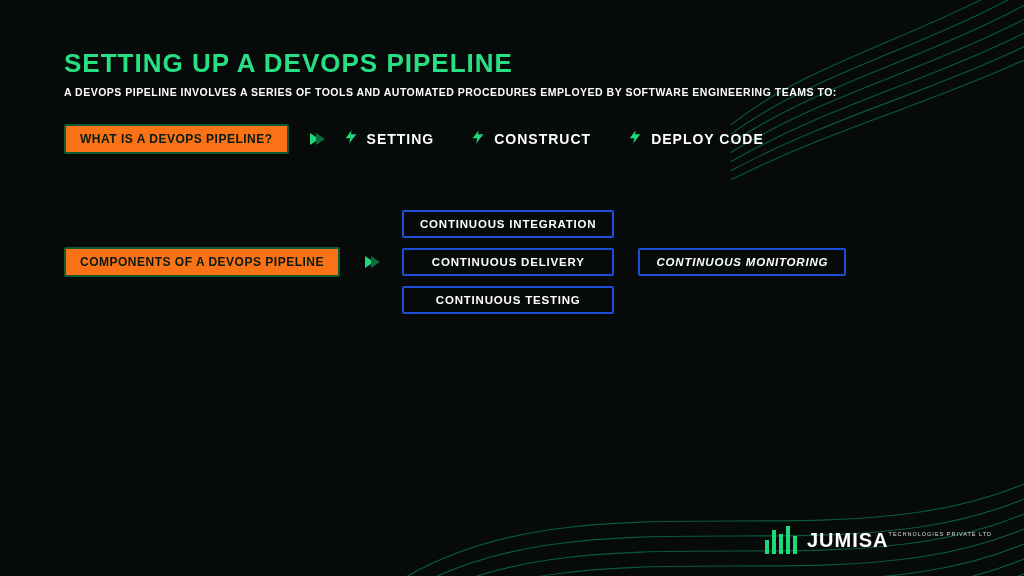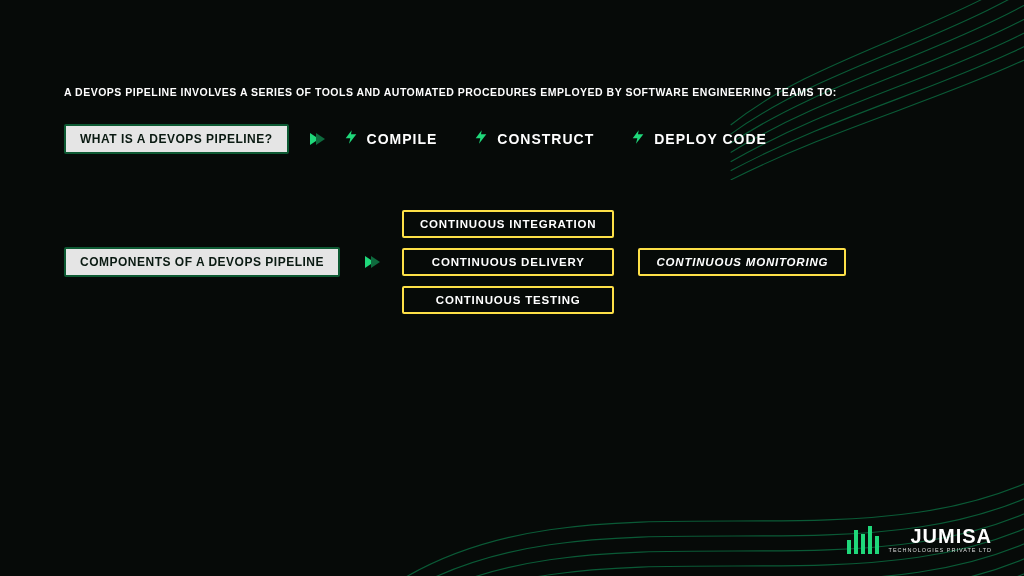--- a/index.html
+++ b/index.html
@@ -28,41 +28,41 @@
   }
   .intro {
     margin-top: 6px;
     font-size: 10.5px;
     font-weight: 700;
     letter-spacing: 0.5px;
     text-transform: uppercase;
   }
   .row1 { display: flex; align-items: center; gap: 18px; margin-top: 26px; }
   .pill-solid {
-    background: #e5e5e5;
+    background: #f97316;
     color: #0a1a12;
     border: 2px solid #0d5a33;
     padding: 6px 14px;
     font-size: 12px;
     font-weight: 900;
     letter-spacing: 0.5px;
     text-transform: uppercase;
     border-radius: 2px;
   }
   .arrow-icon { display: inline-flex; align-items: center; }
   .arrow-icon svg { width: 18px; height: 18px; }
   .actions { display: flex; gap: 36px; }
   .action-item { display: flex; align-items: center; gap: 8px; font-weight: 900; font-size: 14px; letter-spacing: 1px; }
   .bolt-icon svg { width: 16px; height: 16px; }
   .row2 { display: flex; align-items: center; gap: 22px; margin-top: 56px; }
   .columns { display: flex; align-items: center; gap: 24px; }
   .col { display: flex; flex-direction: column; gap: 10px; }
   .col.mid { gap: 36px; font-style: italic; }
   .pill-outline {
-    border: 2px solid #fde047;
+    border: 2px solid #1d4ed8;
     color: #fff;
     padding: 6px 16px;
     font-size: 11.5px;
     font-weight: 900;
     letter-spacing: 0.8px;
     text-transform: uppercase;
     text-align: center;
     white-space: nowrap;
     border-radius: 2px;
   }
@@ -74,21 +74,21 @@
     gap: 10px;
     z-index: 3;
   }
   .logo-mark { display: flex; align-items: flex-end; gap: 3px; height: 28px; }
   .logo-mark span { width: 4px; background: #1fd87a; }
   .logo-mark span:nth-child(1){height:14px}
   .logo-mark span:nth-child(2){height:24px}
   .logo-mark span:nth-child(3){height:20px}
   .logo-mark span:nth-child(4){height:28px}
   .logo-mark span:nth-child(5){height:18px}
-  .logo-text { display: flex; flex-direction: column; line-height: 1; text-align: right; }
+  .logo-text { display: flex; flex-direction: row; line-height: 1; text-align: right; }
   .logo-name { font-size: 20px; font-weight: 900; letter-spacing: 1px; color: #fff; }
   .logo-sub { font-size: 5.5px; letter-spacing: 1px; color: #ddd; margin-top: 2px; }
 </style>
 </head>
 <body>
 
 <svg class="wave-tr" viewBox="0 0 400 240">
   <path d="M0,200 C120,120 260,100 400,0"></path>
   <path d="M0,210 C130,130 270,110 410,10"></path>
   <path d="M0,220 C140,140 280,120 420,20"></path>
@@ -103,39 +103,39 @@
   <path d="M0,275 C200,135 500,275 700,135"></path>
   <path d="M0,290 C200,150 500,290 700,150"></path>
   <path d="M0,305 C200,165 500,305 700,165"></path>
   <path d="M0,245 C200,105 500,245 700,105"></path>
   <path d="M0,230 C200,90 500,230 700,90"></path>
   <path d="M0,215 C200,75 500,215 700,75"></path>
 </svg>
 
 <div class="content">
   <h1 class="title">
-    <br>
+    <span>SETTING UP A DEVOPS PIPELINE</span><br>
   </h1>
 
   <p class="intro">A DEVOPS PIPELINE INVOLVES A SERIES OF TOOLS AND AUTOMATED PROCEDURES EMPLOYED BY SOFTWARE ENGINEERING TEAMS TO:</p>
 
   <div class="row1">
     <div class="pill-solid">WHAT IS A DEVOPS PIPELINE?</div>
     <span class="arrow-icon">
       <svg viewBox="0 0 24 24">
           <path d="M4 4 L16 12 L4 20 Z" fill="#1fd87a"></path>
           <path d="M12 4 L24 12 L12 20 Z" fill="#0e6b3e"></path>
         </svg>
     </span>
     <div class="actions">
       <div class="action-item">
         <span class="bolt-icon"><svg viewBox="0 0 24 24">
               <path d="M13 2 L4 14 H11 L9 22 L20 8 H12 Z" fill="#1fd87a"></path>
             </svg></span>
-        <span>COMPILE</span>
+        <span>SETTING</span>
       </div>
       <div class="action-item">
         <span class="bolt-icon"><svg viewBox="0 0 24 24">
               <path d="M13 2 L4 14 H11 L9 22 L20 8 H12 Z" fill="#1fd87a"></path>
             </svg></span>
         <span>CONSTRUCT</span>
       </div>
       <div class="action-item">
         <span class="bolt-icon"><svg viewBox="0 0 24 24">
               <path d="M13 2 L4 14 H11 L9 22 L20 8 H12 Z" fill="#1fd87a"></path>

